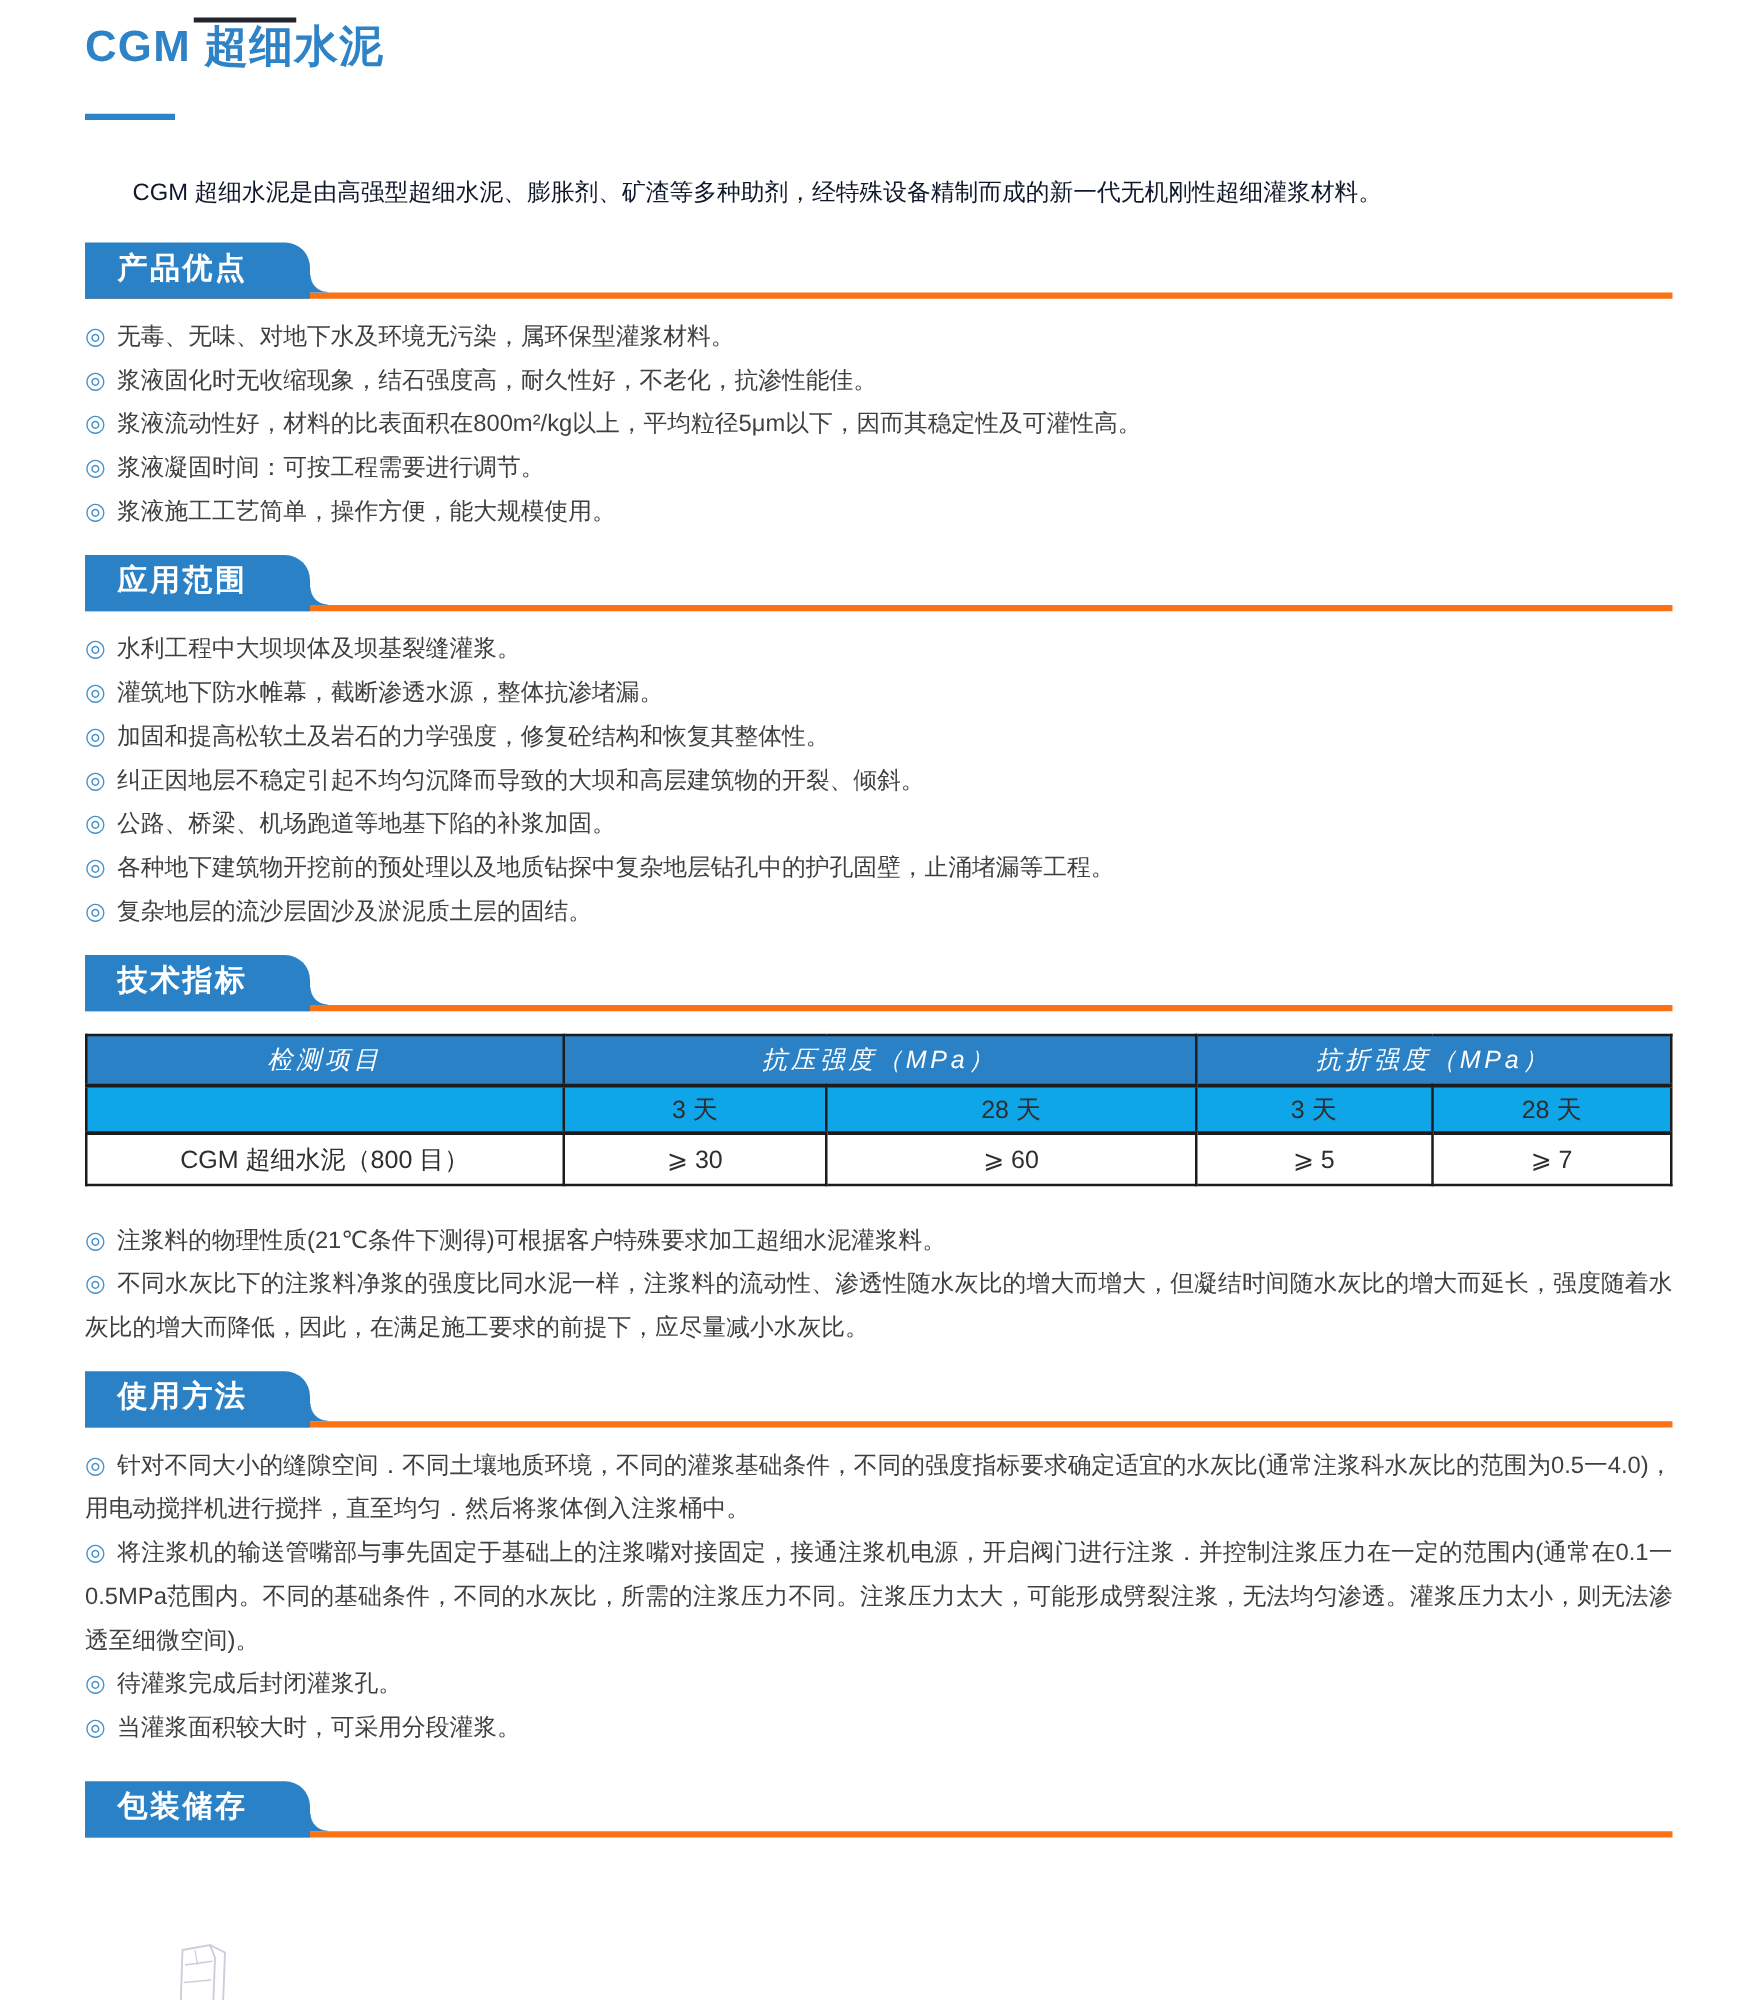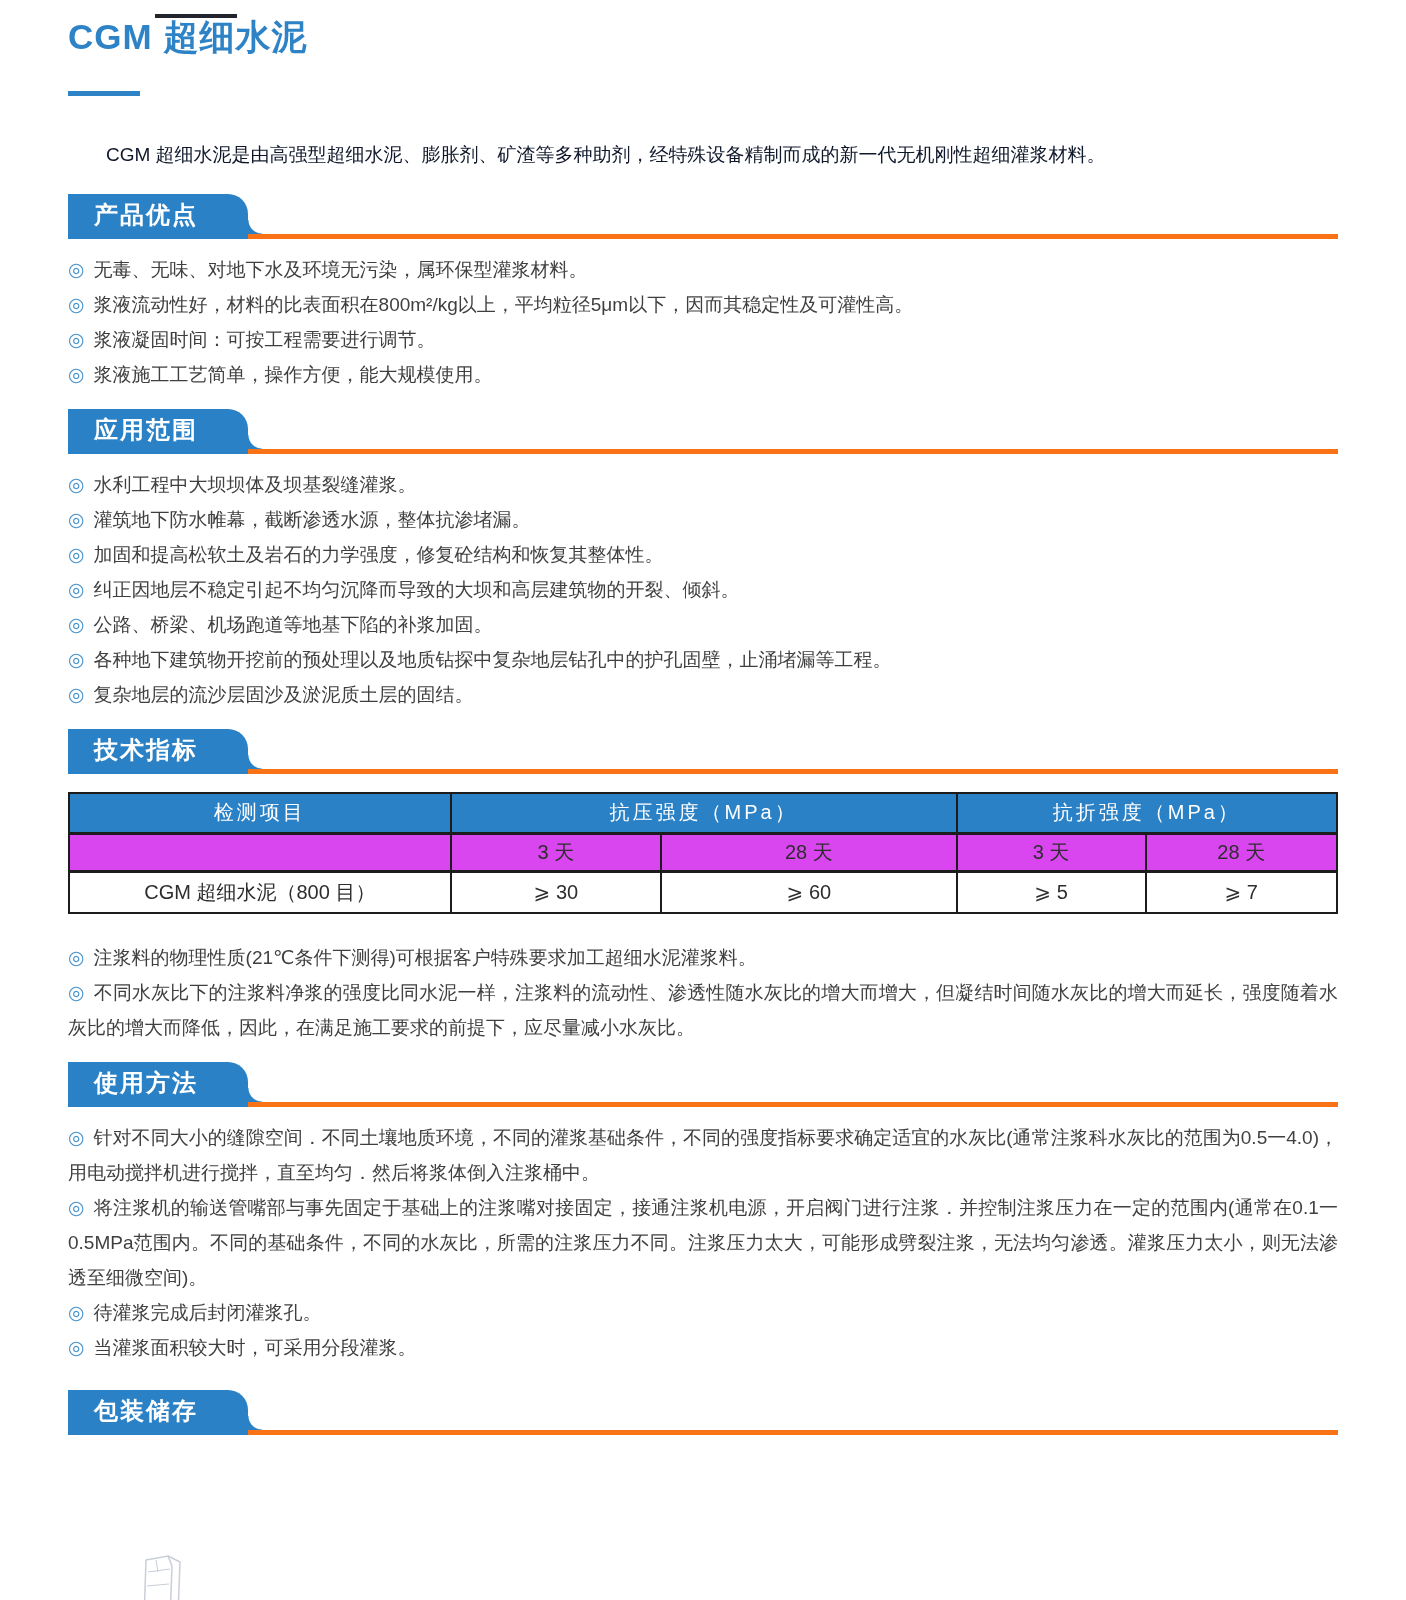--- a/index.html
+++ b/index.html
@@ -40,22 +40,22 @@
   .bullets p {
     font-size:19px; line-height:35px; color:#3f3f3f; text-align:justify;
   }
   .dot { color:#4792cb; font-size:19px; margin-right:9px; }
 
   table.spec {
     width:100%; border-collapse:collapse; margin-top:18px;
     border:2px solid #1c1c1c; table-layout:fixed;
   }
   table.spec td { border:2px solid #1c1c1c; text-align:center; font-size:20px; }
-  tr.t-blue td { background:#2b81c5; color:#ffffff; height:40px; letter-spacing:3px; border-bottom-width:3px; }
-  tr.t-gray td { background:#d946ef; color:#2e2e2e; height:38px; border-bottom-width:3px; }
+  tr.t-blue td { background:#2b81c5; color:#ffffff; height:40px; letter-spacing:3px; border-bottom-width:3px;font-style:italic; }
+  tr.t-gray td { background:#0ea5e9; color:#2e2e2e; height:38px; border-bottom-width:3px; }
   tr.t-row td { background:#ffffff; color:#2e2e2e; height:42px; }
 
   .notes { margin-top:26px; }
 
   .watermark { position:absolute; left:128px; top:1552px; }
 </style>
 </head>
 <body>
 
 <div class="page">
@@ -67,20 +67,21 @@
 
   <p class="intro">CGM 超细水泥是由高强型超细水泥、膨胀剂、矿渣等多种助剂，经特殊设备精制而成的新一代无机刚性超细灌浆材料。</p>
 
   <div class="section-bar mt-s1">
     <div class="section-tab">
       <span class="tab-label">产品优点</span>
     </div>
   </div>
   <div class="bullets">
     <p><span class="dot">◎</span><span>无毒、无味、对地下水及环境无污染，属环保型灌浆材料。</span></p>
+    <p><span class="dot">◎</span><span>浆液固化时无收缩现象，结石强度高，耐久性好，不老化，抗渗性能佳。</span></p>
     <p><span class="dot">◎</span><span>浆液流动性好，材料的比表面积在800m²/kg以上，平均粒径5μm以下，因而其稳定性及可灌性高。</span></p>
     <p><span class="dot">◎</span><span>浆液凝固时间：可按工程需要进行调节。</span></p>
     <p><span class="dot">◎</span><span>浆液施工工艺简单，操作方便，能大规模使用。</span></p>
   </div>
 
   <div class="section-bar mt-sec">
     <div class="section-tab">
       <span class="tab-label">应用范围</span>
     </div>
   </div>

